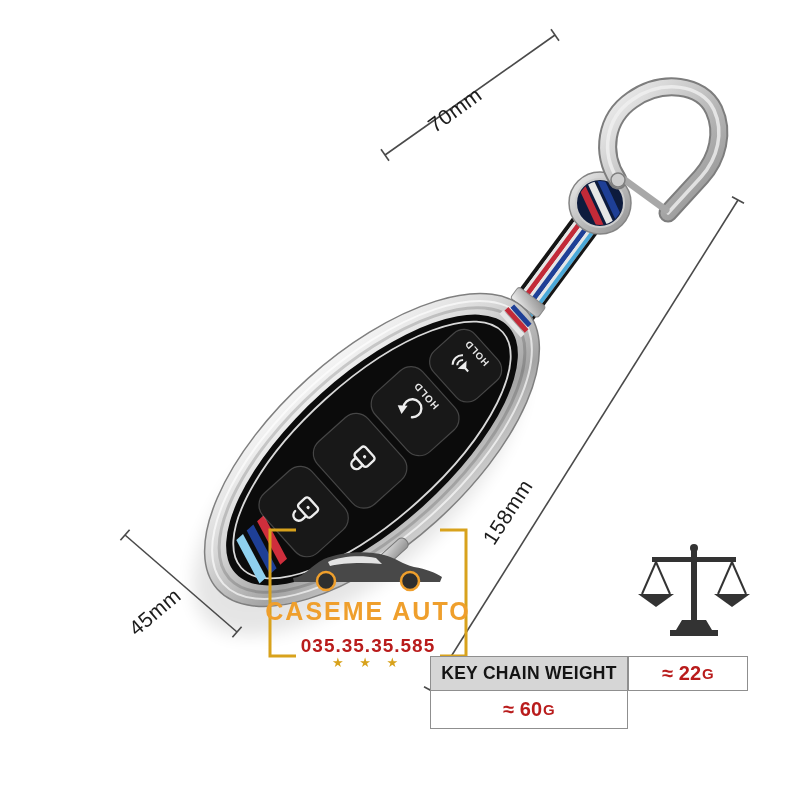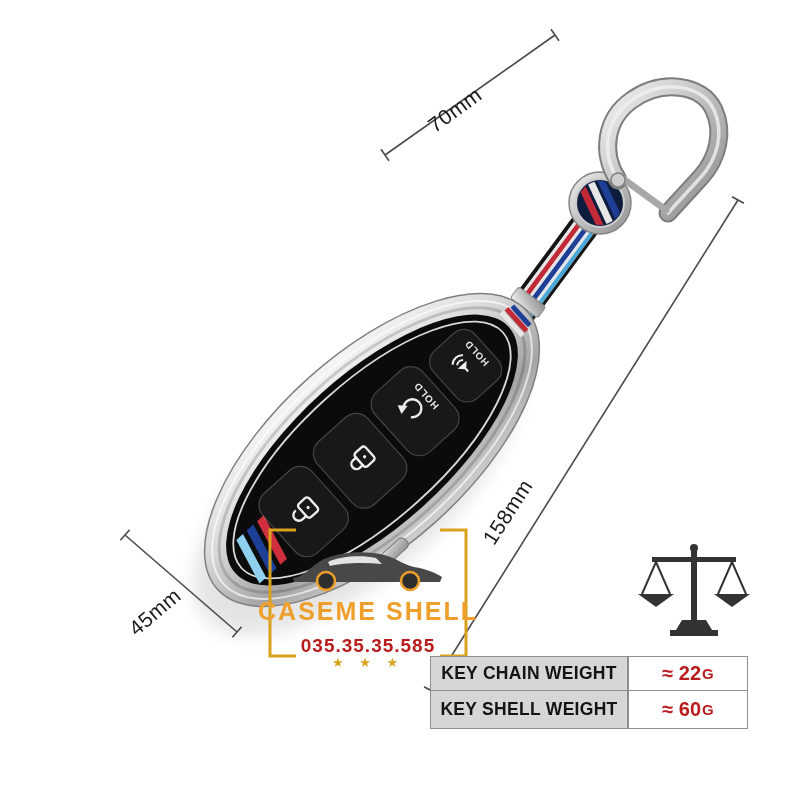--- a/index.html
+++ b/index.html
@@ -195,31 +195,30 @@
     <circle cx="-42" cy="13" r="9" fill="#2e2e2e" stroke="#ef9f2c" stroke-width="2.5"></circle>
     <circle cx="42" cy="13" r="9" fill="#2e2e2e" stroke="#ef9f2c" stroke-width="2.5"></circle>
   </g>
 </svg>
 
 <div class="dim-label" style="left:455px;top:110px;--rot:-36deg;">70mm</div>
 <div class="dim-label" style="left:155px;top:612px;--rot:-40deg;">45mm</div>
 <div class="dim-label" style="left:508px;top:512px;--rot:-57deg;">158mm</div>
 
 <div class="watermark">
-  <div class="wm-line wm-brand">CASEME SHELL</div>
+  <div class="wm-line wm-brand">CASEME AUTO</div>
   <div class="wm-line wm-phone">035.35.35.585</div>
   <div class="wm-line wm-stars">★ ★ ★</div>
 </div>
 
 <div class="spec-table">
   <div class="cell label-cell first">KEY CHAIN WEIGHT</div>
   <div class="cell value-cell first">
     <span>≈ 22</span>
         <span class="unit">G</span>
   </div>
-  <div class="cell label-cell">KEY SHELL WEIGHT</div>
   <div class="cell value-cell">
     <span>≈ 60</span>
         <span class="unit">G</span>
   </div>
 </div>
 
 </div>
 
 </body></html>

